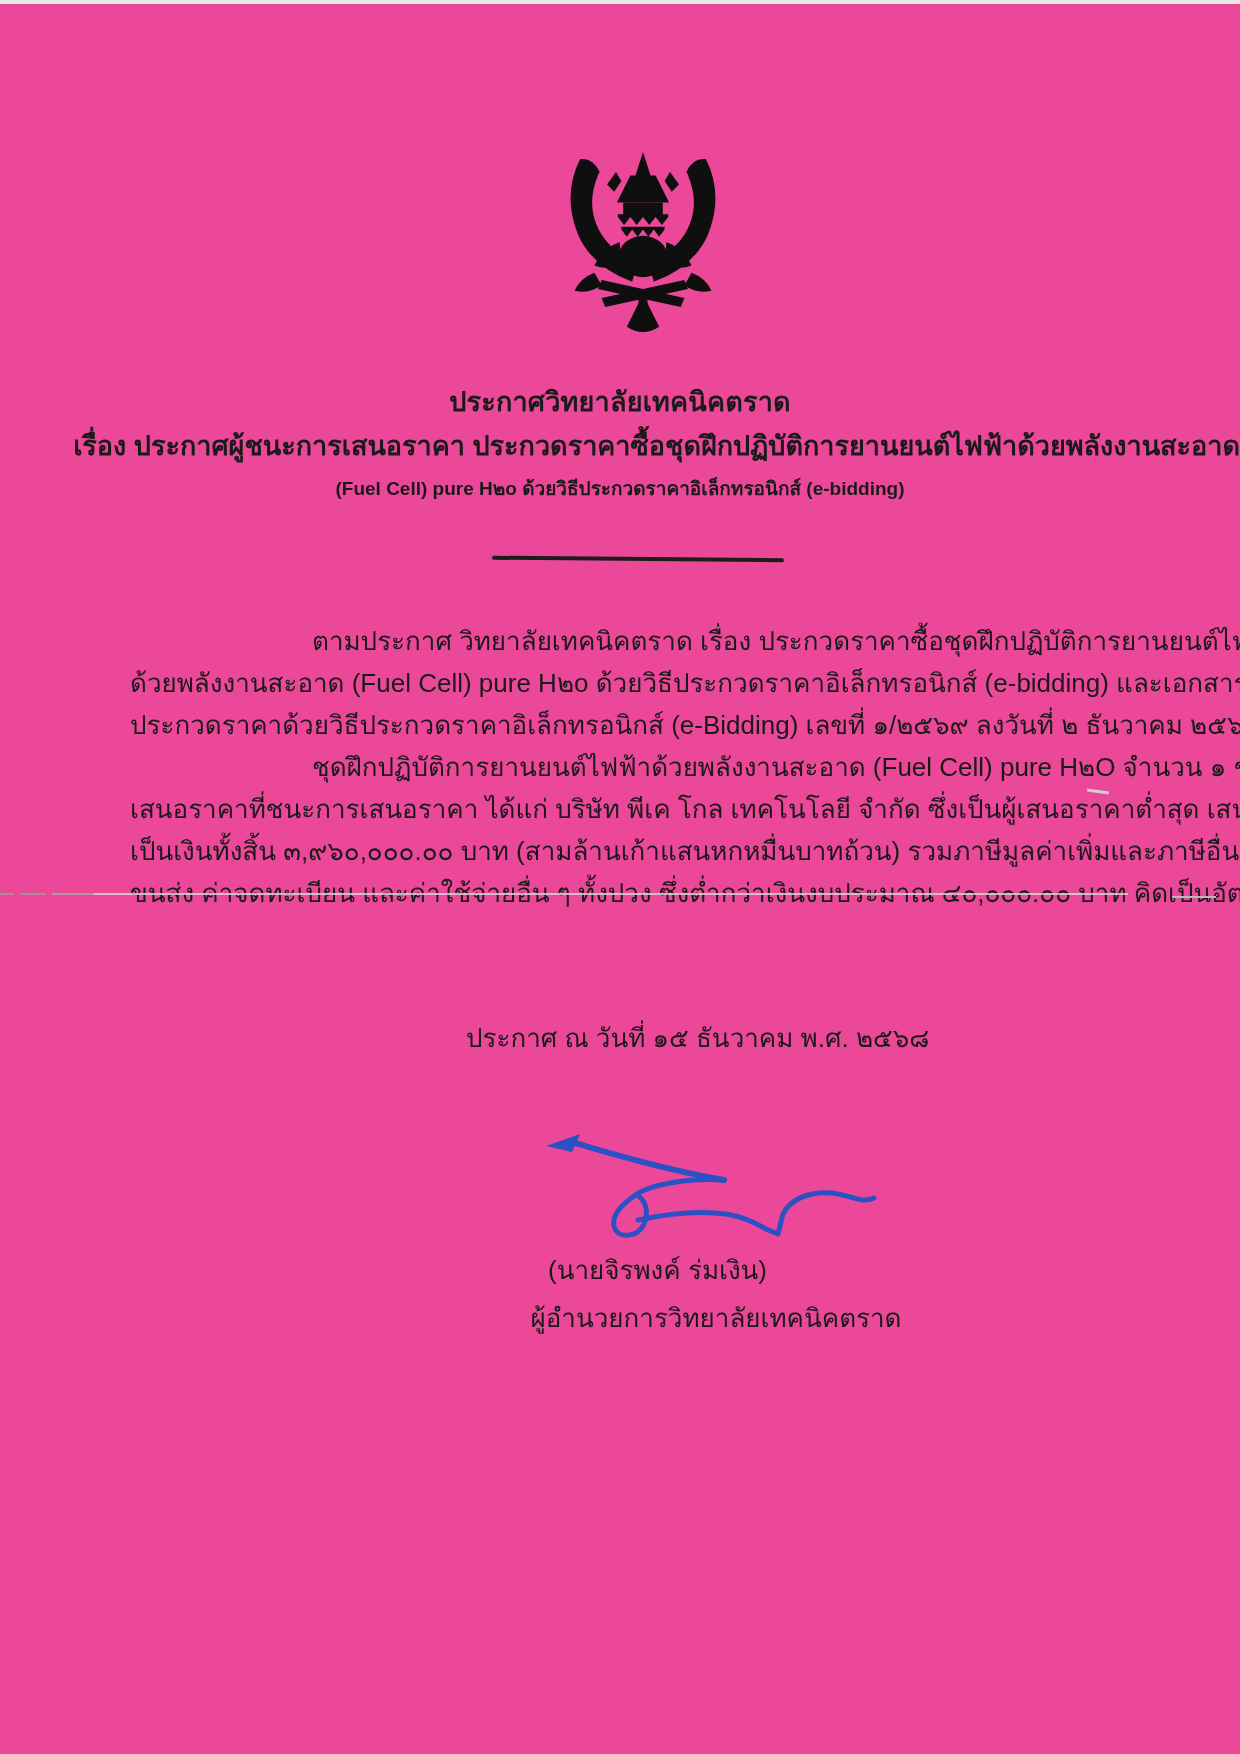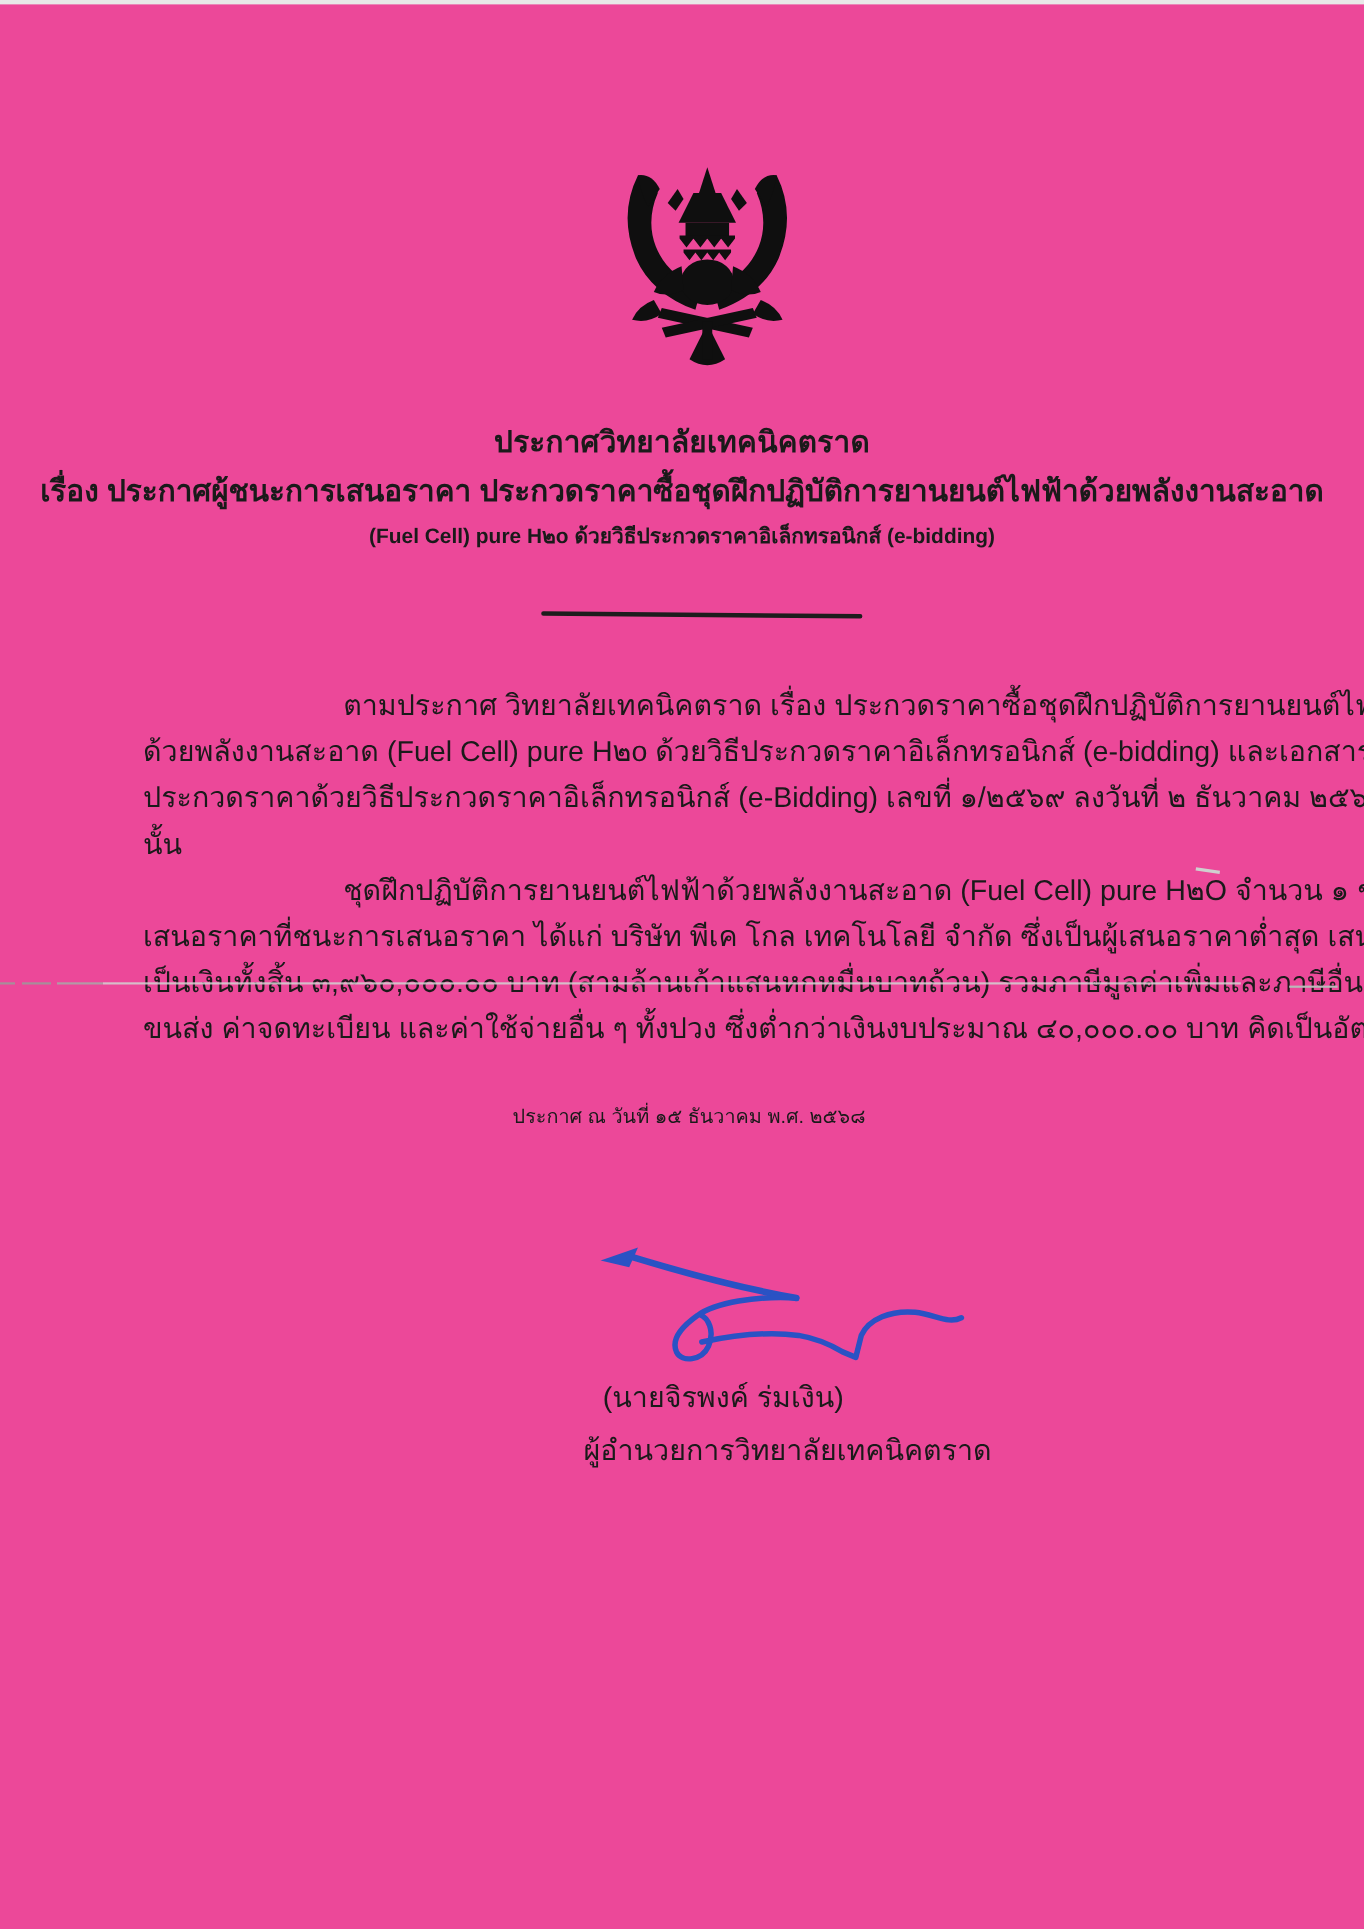--- a/index.html
+++ b/index.html
@@ -15,41 +15,41 @@
   .emblem{
     position:absolute;left:553px;top:144px;width:180px;height:190px;
   }
   .title{
     position:absolute;left:0;right:0;top:376px;
     text-align:center;font-size:27px;font-weight:700;line-height:44px;
     letter-spacing:.2px;white-space:nowrap;
   }
   .subject1{
     position:absolute;left:0;right:0;top:420px;
-    text-align:center;font-size:27px;font-weight:700;line-height:44px;
+    text-align:right;font-size:27px;font-weight:700;line-height:44px;
     white-space:nowrap;
   }
   .subject2{
     position:absolute;left:0;right:0;top:463px;
     text-align:center;font-size:19px;font-weight:700;line-height:44px;
     white-space:nowrap;
   }
   .divider{
     position:absolute;left:492px;top:553px;width:292px;height:4px;
     background:#1d1d1d;transform:rotate(.5deg);border-radius:2px;
   }
   .body-text{
     position:absolute;left:130px;top:616px;width:985px;
     font-size:26px;line-height:42px;
   }
   .line{white-space:nowrap;height:42px;}
   .indent{padding-left:182px;}
   .date-line{
-    position:absolute;left:466px;top:990px;
-    font-size:18px;line-height:42px;white-space:nowrap;
+    position:absolute;left:466px;top:1013px;
+    font-size:26px;line-height:42px;white-space:nowrap;
   }
   .signature{
     position:absolute;left:538px;top:1118px;width:348px;height:120px;
   }
   .signer-name{
     position:absolute;left:548px;top:1246px;width:376px;
     text-align:left;font-size:26px;line-height:40px;white-space:nowrap;
   }
   .signer-title{
     position:absolute;left:528px;top:1294px;width:376px;
@@ -119,21 +119,20 @@
   <div class="title">ประกาศวิทยาลัยเทคนิคตราด</div>
   <div class="subject1">เรื่อง ประกาศผู้ชนะการเสนอราคา ประกวดราคาซื้อชุดฝึกปฏิบัติการยานยนต์ไฟฟ้าด้วยพลังงานสะอาด</div>
   <div class="subject2">(Fuel Cell) pure H๒o ด้วยวิธีประกวดราคาอิเล็กทรอนิกส์ (e-bidding)</div>
 
   <div class="divider"></div>
 
   <div class="body-text">
     <div class="line indent">ตามประกาศ วิทยาลัยเทคนิคตราด เรื่อง ประกวดราคาซื้อชุดฝึกปฏิบัติการยานยนต์ไฟฟ้า</div>
     <div class="line">ด้วยพลังงานสะอาด (Fuel Cell) pure H๒o ด้วยวิธีประกวดราคาอิเล็กทรอนิกส์ (e-bidding) และเอกสาร</div>
     <div class="line">ประกวดราคาด้วยวิธีประกวดราคาอิเล็กทรอนิกส์ (e-Bidding) เลขที่ ๑/๒๕๖๙ ลงวันที่ ๒ ธันวาคม ๒๕๖๘</div>
-    <div class="line">นั้น</div>
     <div class="line indent">ชุดฝึกปฏิบัติการยานยนต์ไฟฟ้าด้วยพลังงานสะอาด (Fuel Cell) pure H๒O จำนวน ๑ ชุด ผู้</div>
     <div class="line">เสนอราคาที่ชนะการเสนอราคา ได้แก่ บริษัท พีเค โกล เทคโนโลยี จำกัด ซึ่งเป็นผู้เสนอราคาต่ำสุด เสนอราคา</div>
     <div class="line">เป็นเงินทั้งสิ้น ๓,๙๖๐,๐๐๐.๐๐ บาท (สามล้านเก้าแสนหกหมื่นบาทถ้วน) รวมภาษีมูลค่าเพิ่มและภาษีอื่น ค่า</div>
     <div class="line">ขนส่ง ค่าจดทะเบียน และค่าใช้จ่ายอื่น ๆ ทั้งปวง ซึ่งต่ำกว่าเงินงบประมาณ ๔๐,๐๐๐.๐๐ บาท คิดเป็นอัตรา</div>
   </div>
 
   <div class="date-line">ประกาศ ณ วันที่ ๑๕ ธันวาคม พ.ศ. ๒๕๖๘</div>
 
   <svg class="signature" viewBox="0 0 348 120" aria-hidden="true">
     <g fill="none" stroke="#2a52c4" stroke-linecap="round" stroke-linejoin="round">

